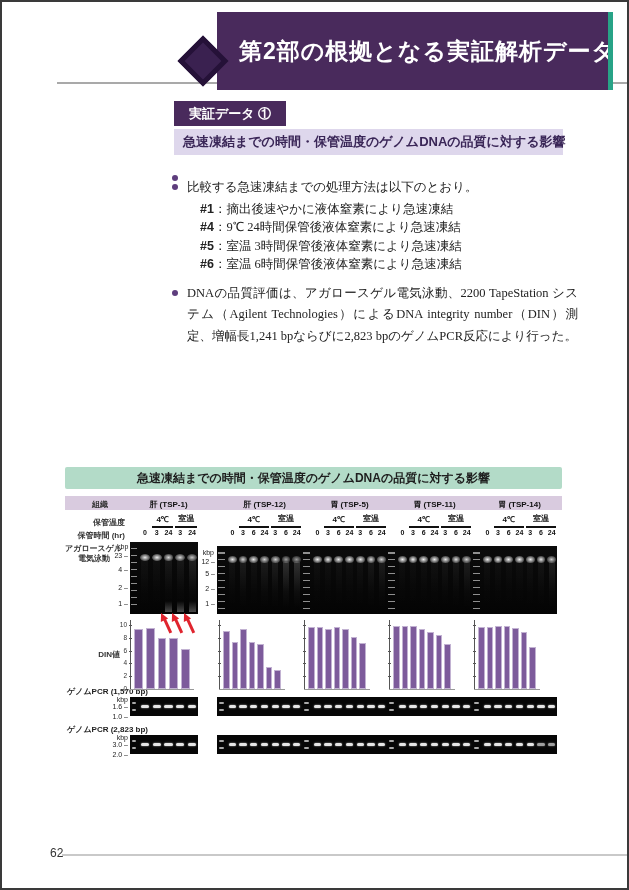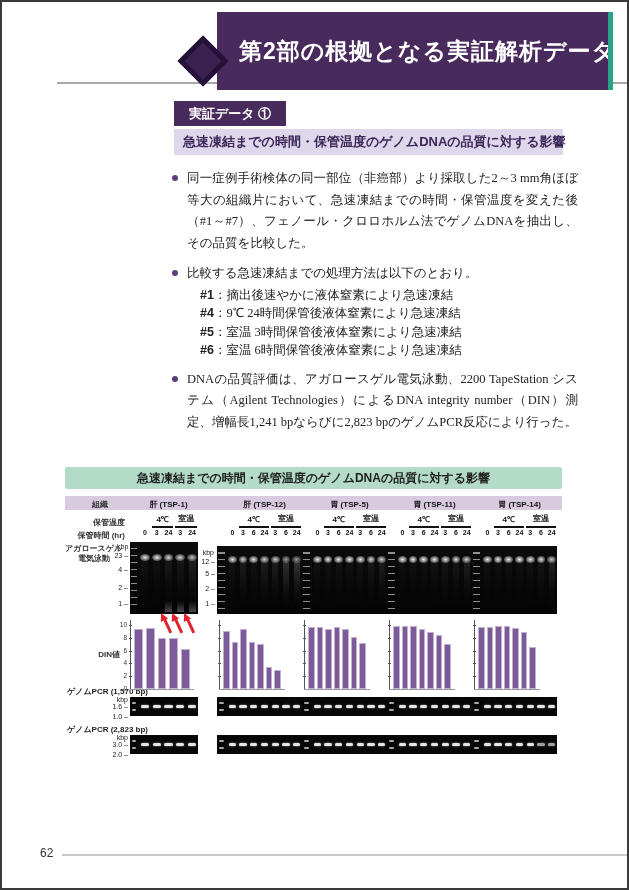--- a/index.html
+++ b/index.html
@@ -52,21 +52,21 @@
   .tick{position:absolute;width:3px;height:1px;background:#555;left:-1px;}
   .ytxt{position:absolute;font-size:6.5px;color:#333;width:10px;text-align:right;}
   .dbar{position:absolute;bottom:1px;background:#7d5b9b;border:1px solid #c2b2d2;box-sizing:border-box;}
   .pcr{position:absolute;background:#060606;}
   .pband{position:absolute;background:#f2f2f2;border-radius:2px;box-shadow:0 0 2px rgba(255,255,255,.7);}
   .pmark{position:absolute;background:rgba(255,255,255,.65);border-radius:1px;}
   .arrow{position:absolute;width:15px;height:3.4px;background:#e0242e;transform-origin:left center;}
   .arrow .head{position:absolute;right:-7px;top:-3.1px;width:0;height:0;
                border-left:8px solid #e0242e;border-top:4.8px solid transparent;border-bottom:4.8px solid transparent;}
   
-  .pageno{position:absolute;left:38px;top:844px;font-size:12px;color:#333;}
+  .pageno{position:absolute;left:48px;top:844px;font-size:12px;color:#333;}
   .footline{position:absolute;left:60px;top:852px;width:567px;height:2px;background:#c9c9c9;}
 </style>
 </head>
 <body>
 
 <div class="page">
 
   <div class="hrule"></div>
   <div class="banner">
     <span class="title">第2部の根拠となる実証解析データ</span>
@@ -77,21 +77,20 @@
   <div class="section-box">
     <span>実証データ ①</span>
   </div>
   <div class="subtitle-bar">
     <span>急速凍結までの時間・保管温度のゲノムDNAの品質に対する影響</span>
   </div>
 
   <div class="content">
     <div class="bullet">
       <span class="dot"></span>
-      <span>同一症例手術検体の同一部位（非癌部）より採取した2～3 mm角ほぼ等大の組織片において、急速凍結までの時間・保管温度を変えた後（#1～#7）、フェノール・クロロホルム法でゲノムDNAを抽出し、その品質を比較した。</span>
     </div>
     <div class="bullet" style="margin-bottom:2px;">
       <span class="dot"></span>
       <span>比較する急速凍結までの処理方法は以下のとおり。</span>
       <div class="methods" id="methods">
           <div class="m"><span class="tag">#1</span><span>：摘出後速やかに液体窒素により急速凍結</span></div>
           <div class="m"><span class="tag">#4</span><span>：9℃ 24時間保管後液体窒素により急速凍結</span></div>
           <div class="m"><span class="tag">#5</span><span>：室温 3時間保管後液体窒素により急速凍結</span></div>
           <div class="m"><span class="tag">#6</span><span>：室温 6時間保管後液体窒素により急速凍結</span></div>
         </div>

